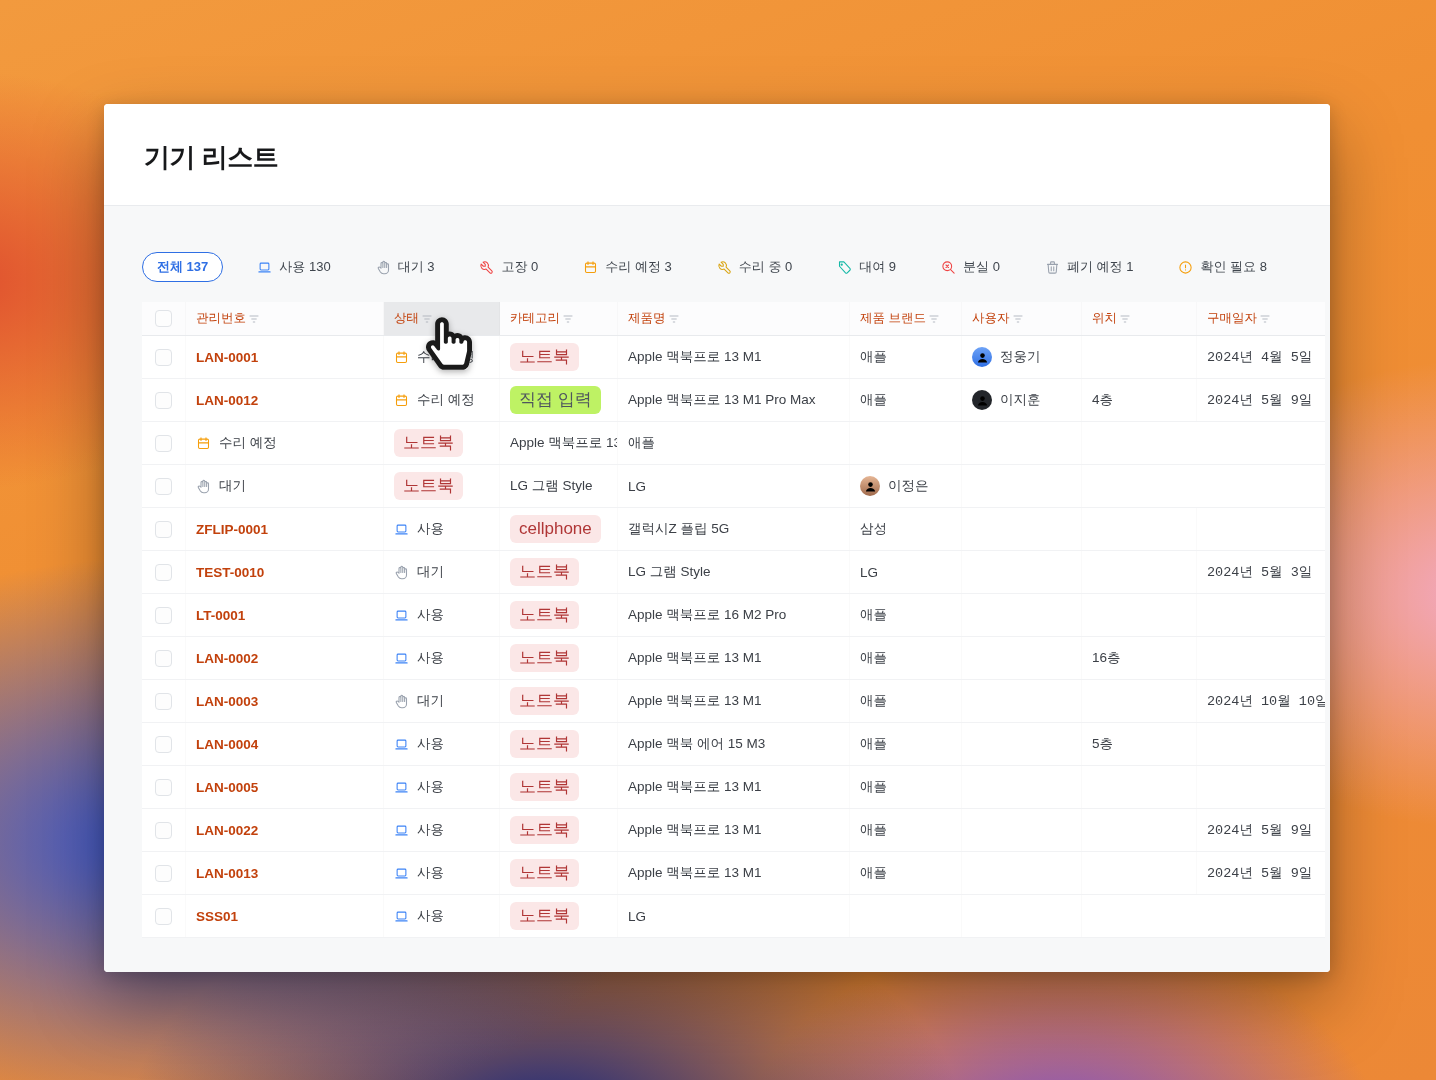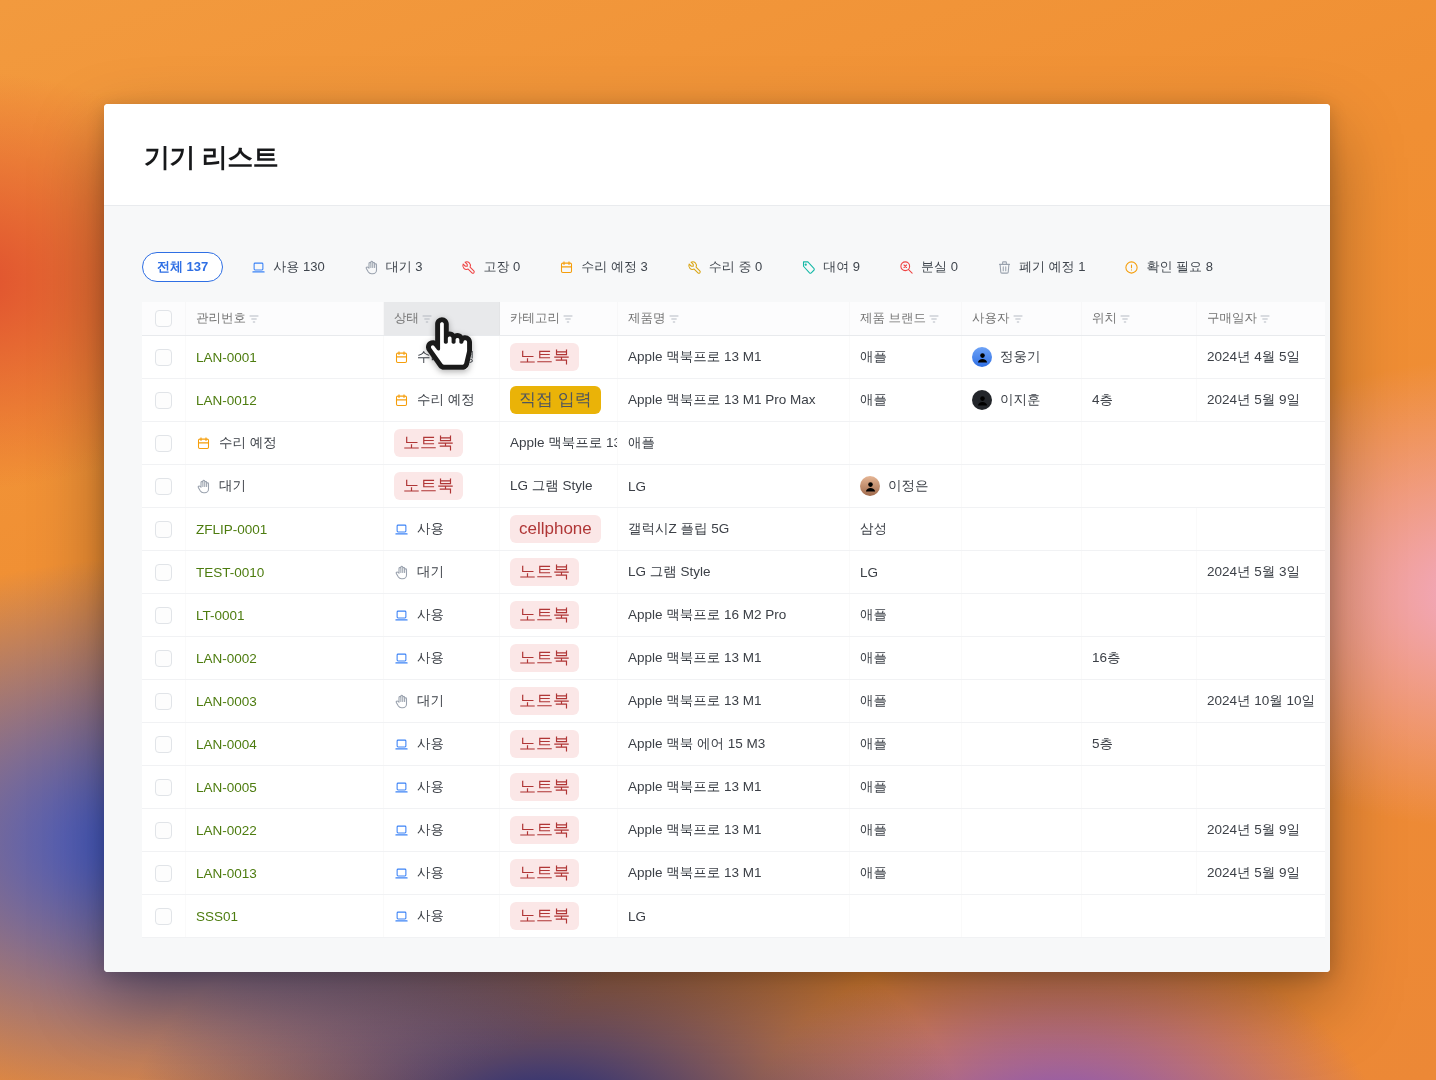--- a/index.html
+++ b/index.html
@@ -17,21 +17,21 @@
   }
   .window {
     position:absolute; left:104px; top:104px; width:1226px; height:868px;
     background:#ffffff; border-radius:4px; overflow:hidden;
     box-shadow: 0 30px 70px rgba(0,0,0,0.35), 0 4px 18px rgba(0,0,0,0.18);
     display:flex; flex-direction:column;justify-content:center;
   }
   .win-header { padding:36px 40px 30px 40px; background:#fff; }
   .title { font-size:26px; font-weight:700; color:#17181a; letter-spacing:-0.5px; }
   .content { flex:1; background:#f7f8f9; border-top:1px solid #e9ebee; }
-  .filter-bar { display:flex; align-items:center; gap:17px; margin:46px 40px 20px 38px; height:30px; }
+  .filter-bar { display:flex; align-items:center; gap:23px; margin:46px 40px 20px 38px; height:30px; }
   .chip {
     display:inline-flex; align-items:center; gap:7px; border:1px solid transparent;
     background:transparent; border-radius:999px; padding:5px 10px;
     font-family:inherit; font-size:13px; color:#3f454d; cursor:pointer; white-space:nowrap;
   }
   .chip.active { background:#fff; padding:5px 14px; font-weight:600; }
   .icon { display:inline-flex; }
   .icon svg { width:100%; height:100%; fill:none; stroke:currentColor; stroke-width:1.7; stroke-linecap:round; stroke-linejoin:round; }
   .chip-icon { width:15px; height:15px; }
   .table { margin:0 5px 0 38px; background:#fff; }
@@ -39,27 +39,27 @@
     display:grid;
     grid-template-columns: 44px 198px 116px 118px 232px 112px 120px 115px minmax(0,1fr);
     align-items:center; height:43px; background:#fff; border-bottom:1px solid #f1f2f4;
   }
   .trow.thead { height:34px; background:#fcfcfd; border-bottom:1px solid #e8eaed; }
   .cell {
     height:100%; display:flex; align-items:center; gap:8px; padding:0 10px;
     min-width:0; font-size:13.5px; color:#3c4047; white-space:nowrap; overflow:hidden;
     border-right:1px solid rgba(0,0,0,0.02);
   }
-  .cell:last-child { border-right:none; }
+  .cell:last-child { border-right:none;font-family:Liberation Mono, monospace; }
   .cell-check { justify-content:center; padding:0; }
   .cbx { width:17px; height:17px; border:1.5px solid #e1e4e8; border-radius:4px; background:#fdfdfd; cursor:pointer; }
-  .hcell { font-size:12.5px; color:#737373; gap:2px; cursor:pointer; }
+  .hcell { font-size:12.5px; color:#c2410c; gap:2px; cursor:pointer; }
   .hcell.hovered { background:#e8e9eb; }
   .funnel { width:12px; height:12px; color:#a9afb8; cursor:pointer; }
-  .cell-id { font-weight:400; color:#4d7c0f; }
+  .cell-id { font-weight:700; color:#c2410c; }
   .st-icon { width:15px; height:15px; flex:none; }
   .badge { padding:3px 9px; border-radius:6px; font-size:17px; font-weight:500; line-height:1.25; }
   .avatar {
     width:20px; height:20px; border-radius:50%; flex:none;
     display:inline-flex; align-items:center; justify-content:center; color:#fff; overflow:hidden;
   }
   .avatar svg { width:13px; height:13px; }
   .avatar-blue  { background:linear-gradient(180deg,#6ea3f7,#2f6fe4); }
   .avatar-dark  { background:#23262b; }
   .avatar-photo { background:linear-gradient(180deg,#e6b695,#a06a4c); }
@@ -269,21 +269,21 @@
     <div class="cell cell-status">
       <span class="icon st-icon" style="color: rgb(245, 158, 11);">
                 <svg viewBox="0 0 24 24">
                   <rect x="4" y="5" width="16" height="15" rx="2"></rect>
                   <path d="M16 3v4M8 3v4M4 11h16"></path>
                 </svg>
               </span>
       <span>수리 예정</span>
     </div>
     <div class="cell">
-      <span class="badge" style="background: #eab308; color: rgb(78, 85, 94);">직접 입력</span>
+      <span class="badge" style="background: #bef264; color: rgb(78, 85, 94);">직접 입력</span>
     </div>
     <div class="cell">Apple 맥북프로 13 M1 Pro Max</div>
     <div class="cell">애플</div>
     <div class="cell cell-user">
       <span class="avatar avatar-dark">
                 <svg viewBox="0 0 24 24" class="filled">
                   <circle cx="12" cy="8.5" r="4.2"></circle>
                   <path d="M3.5 21c.6-4 4.2-6.3 8.5-6.3s7.9 2.3 8.5 6.3z"></path>
                 </svg>
               </span>

